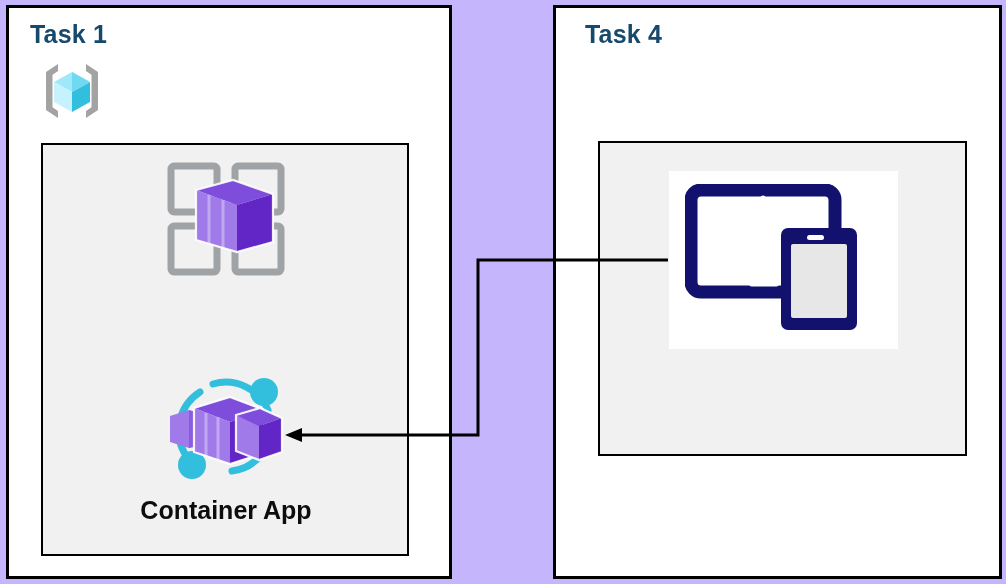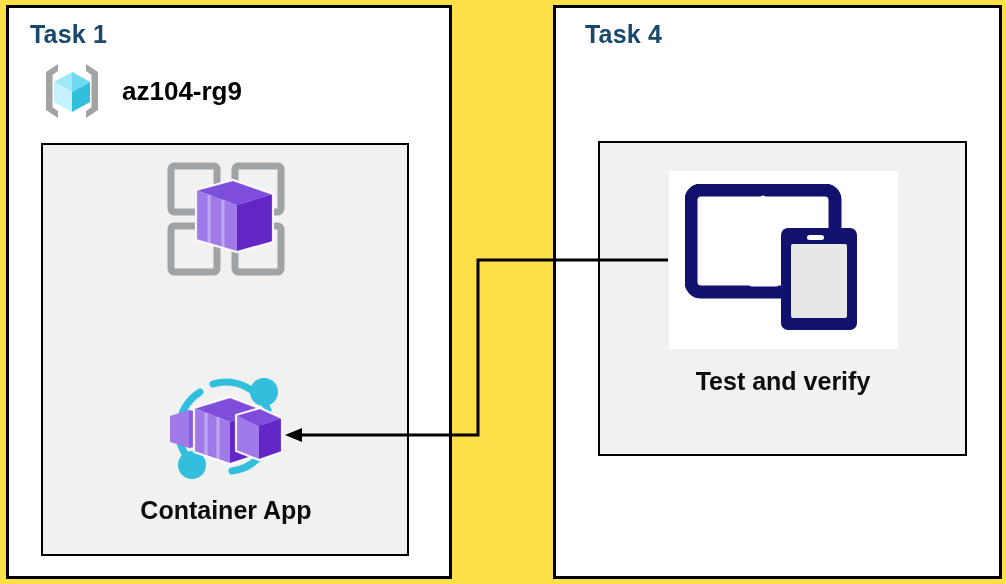--- a/index.html
+++ b/index.html
@@ -8,21 +8,21 @@
     padding: 0;
     background: #ffffff;
   }
   body {
     font-family: "Liberation Sans", sans-serif;
   }
   #canvas {
     position: relative;
     width: 1006px;
     height: 584px;
-    background: #fde047;
+    background: #c4b5fd;
     overflow: hidden;
   }
 
   
   .task-frame {
     position: absolute;
     background: #ffffff;
     border: 3px solid #000000;
     box-sizing: border-box;
   }
@@ -129,21 +129,20 @@
 
         <path d="M36 12 L54 22 L36 32 L18 22 Z" fill="#9fe8fa"></path>
 
         <path d="M18 22 L36 32 L36 52 L18 42 Z" fill="#c6f2fd"></path>
 
         <path d="M54 22 L54 42 L36 52 L36 32 Z" fill="#32bedd"></path>
 
         <path d="M36 12 L54 22 L36 32 Z" fill="#6fd9f2"></path>
       </svg>
     </span>
-    <span id="rg-label">az104-rg9</span>
   </div>
 
   <div class="panel" id="task1-panel"></div>
 
   <div class="node" id="node-cae">
     <div class="icon-wrap">
       <svg width="130" height="122" viewBox="0 0 130 122" aria-hidden="true">
 
         <g fill="none" stroke="#a0a3a6" stroke-width="7">
           <rect x="10" y="8" width="46" height="46" rx="3"></rect>
@@ -223,21 +222,20 @@
           <rect x="64" y="97" width="30" height="5.5" rx="2.7" fill="#ffffff"></rect>
 
           <rect x="96" y="44" width="76" height="102" rx="7" ry="7" fill="#12126e"></rect>
 
           <rect x="106" y="60" width="56" height="74" rx="2" fill="#e7e7e8"></rect>
 
           <rect x="122" y="51" width="17" height="5" rx="2.5" fill="#ffffff"></rect>
         </svg>
       </span>
     </div>
-    <div class="node-label">Test and verify</div>
   </div>
 
   <svg id="connector" aria-hidden="true">
     <polyline points="668,260 478,260 478,435 292,435" fill="none" stroke="#000000" stroke-width="3" stroke-linejoin="miter" stroke-linecap="butt"></polyline>
     <polygon points="285,435 302,428 302,442" fill="#000000"></polygon>
   </svg>
 
 </div>
 
 </body></html>

